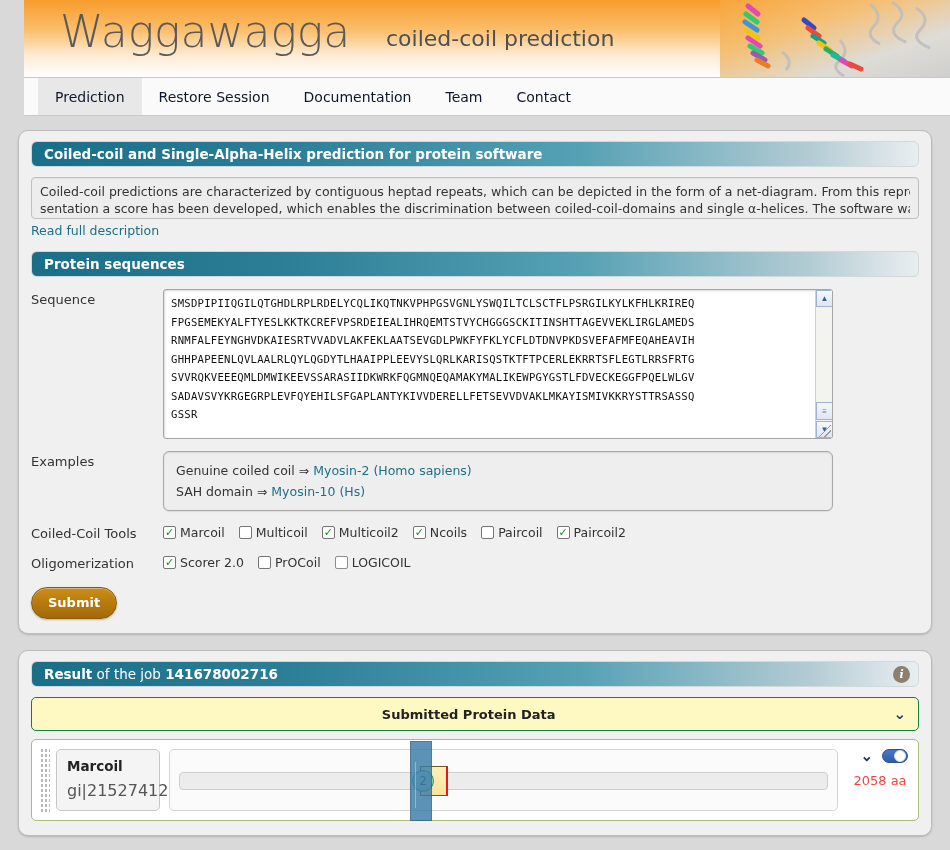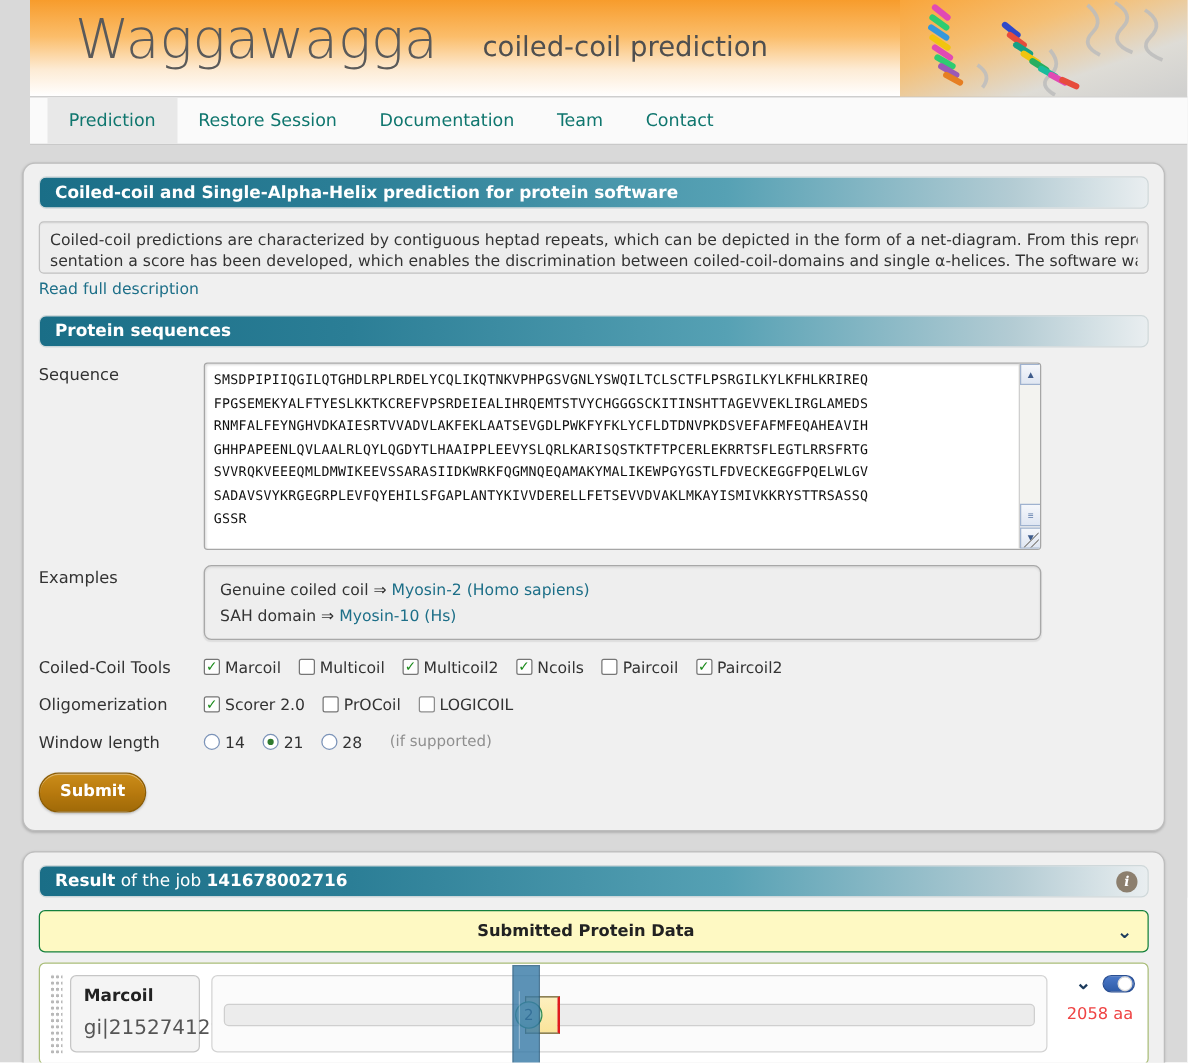--- a/index.html
+++ b/index.html
@@ -57,21 +57,21 @@
     left: 24px; top: 78px;
     width: 926px; height: 38px;
     background: #fafafa;
     border-bottom: 1px solid #c9c9c9;
   }
   .nav-items { display: flex; height: 100%; align-items: stretch; padding-left: 14px; }
   .nav-item {
     display: flex; align-items: center;
     padding: 0 17px;
     font-size: 14px;
-    color: #0f766e;
+    color: #0f172a;
     cursor: pointer;
     font-family: "DejaVu Sans", sans-serif;
   }
   .nav-item.active { background: #e8e8e8; }
 
   
   .content {
     position: absolute;
     left: 0; top: 116px;
     width: 950px;
@@ -570,38 +570,20 @@
             <span>PrOCoil</span>
           </label>
           <label class="opt">
             <span class="cbox dim"></span>
             <span>LOGICOIL</span>
           </label>
         </div>
       </div>
 
       
-      <div class="frow">
-        <div class="flabel">Window length</div>
-        <div class="fbody opts">
-          <label class="opt">
-            <span class="radio"></span>
-            <span>14</span>
-          </label>
-          <label class="opt">
-            <span class="radio on"></span>
-            <span>21</span>
-          </label>
-          <label class="opt">
-            <span class="radio"></span>
-            <span>28</span>
-          </label>
-          <span class="hint">(if supported)</span>
-        </div>
-      </div>
 
       <div class="submit-btn">Submit</div>
     </div>
 
     <div class="panel" style="margin-top:16px;">
       <div class="banner banner-result">
         <span class="btxt"><span>Result</span><span class="light"> of the job </span><span>141678002716</span></span>
         <span class="info-icon">i</span>
       </div>
 

